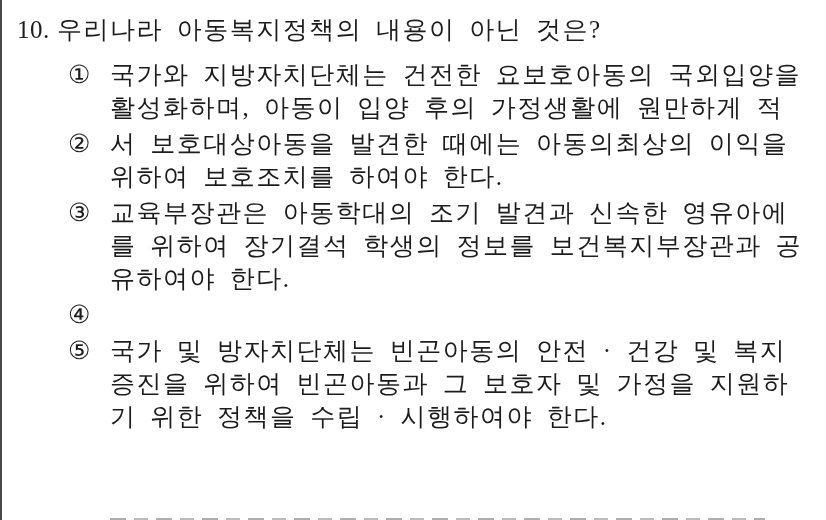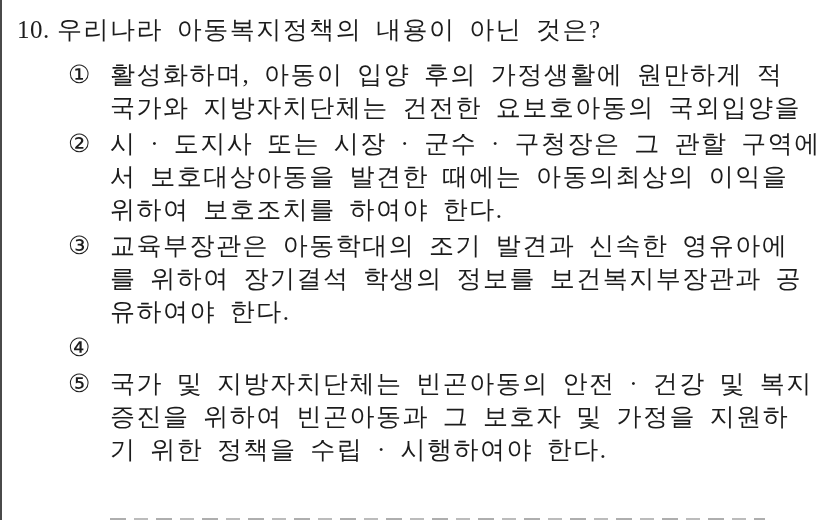--- a/index.html
+++ b/index.html
@@ -82,29 +82,28 @@
   <div class="question-row">
     <span class="question-number">10.</span>
     <span class="question-text">우리나라 아동복지정책의 내용이 아닌 것은?</span>
   </div>
 
   <div class="choices">
 
     <div class="choice">
       <span class="choice-marker">①</span>
       <div class="choice-lines">
+        <div class="choice-line">국가와 지방자치단체는 건전한 요보호아동의 국외입양을</div>
         <div class="choice-line">활성화하며, 아동이 입양 후의 가정생활에 원만하게 적</div>
-        <div class="choice-line">국가와 지방자치단체는 건전한 요보호아동의 국외입양을</div>
       </div>
     </div>
 
     <div class="choice">
       <span class="choice-marker">②</span>
       <div class="choice-lines">
-        <div class="choice-line">시 · 도지사 또는 시장 · 군수 · 구청장은 그 관할 구역에</div>
         <div class="choice-line">서 보호대상아동을 발견한 때에는 아동의최상의 이익을</div>
         <div class="choice-line">위하여 보호조치를 하여야 한다.</div>
       </div>
     </div>
 
     <div class="choice">
       <span class="choice-marker">③</span>
       <div class="choice-lines">
         <div class="choice-line">교육부장관은 아동학대의 조기 발견과 신속한 영유아에</div>
         <div class="choice-line">를 위하여 장기결석 학생의 정보를 보건복지부장관과 공</div>
@@ -114,21 +113,21 @@
 
     <div class="choice">
       <span class="choice-marker">④</span>
       <div class="choice-lines">
       </div>
     </div>
 
     <div class="choice">
       <span class="choice-marker">⑤</span>
       <div class="choice-lines">
-        <div class="choice-line">국가 및 지방자치단체는 빈곤아동의 안전 · 건강 및 복지</div>
+        <div class="choice-line">국가 및 방자치단체는 빈곤아동의 안전 · 건강 및 복지</div>
         <div class="choice-line">증진을 위하여 빈곤아동과 그 보호자 및 가정을 지원하</div>
         <div class="choice-line">기 위한 정책을 수립 · 시행하여야 한다.</div>
       </div>
     </div>
 
   </div>
 
   <div class="clipped-next-line"></div>
 </div>
 

